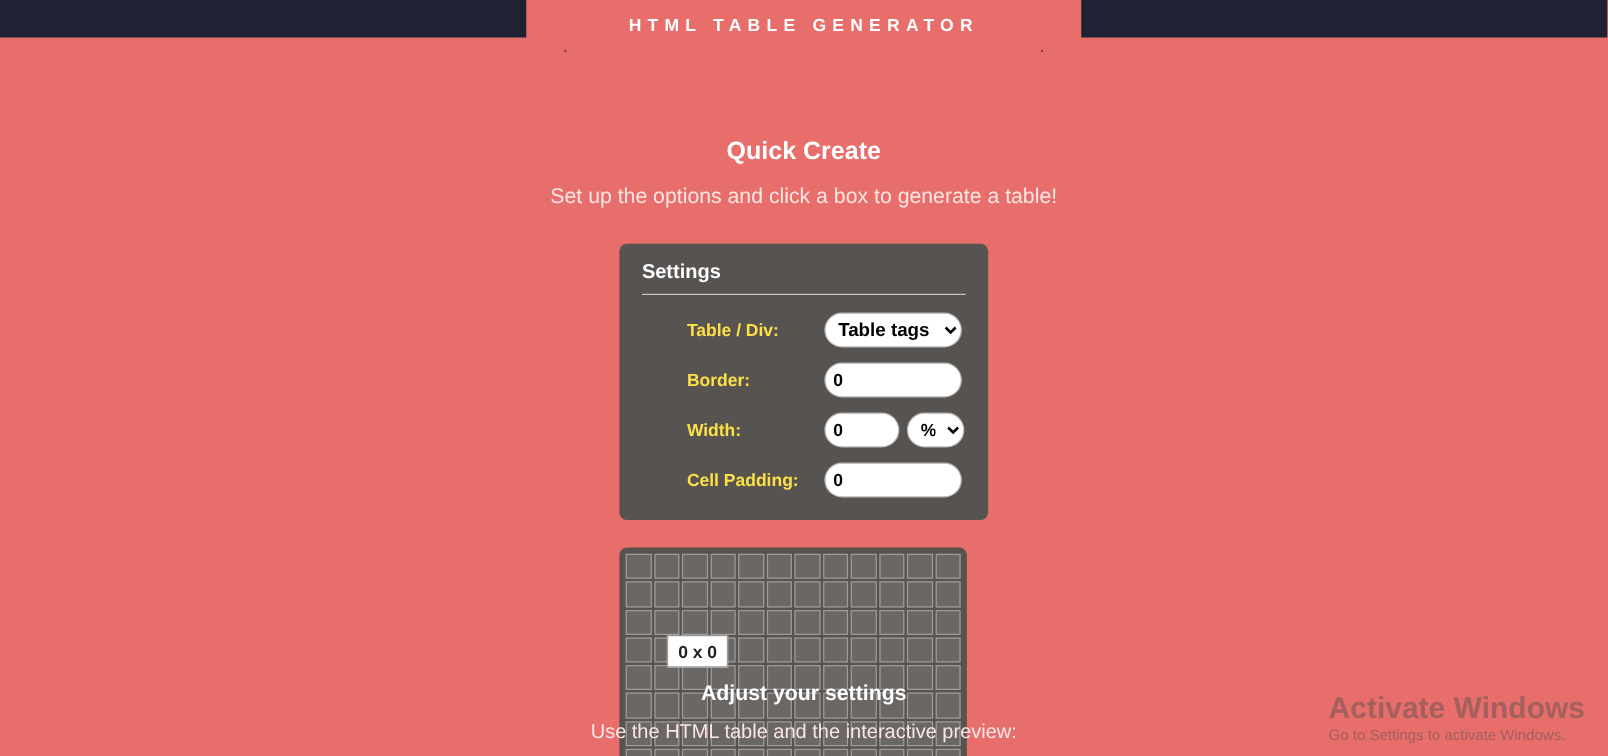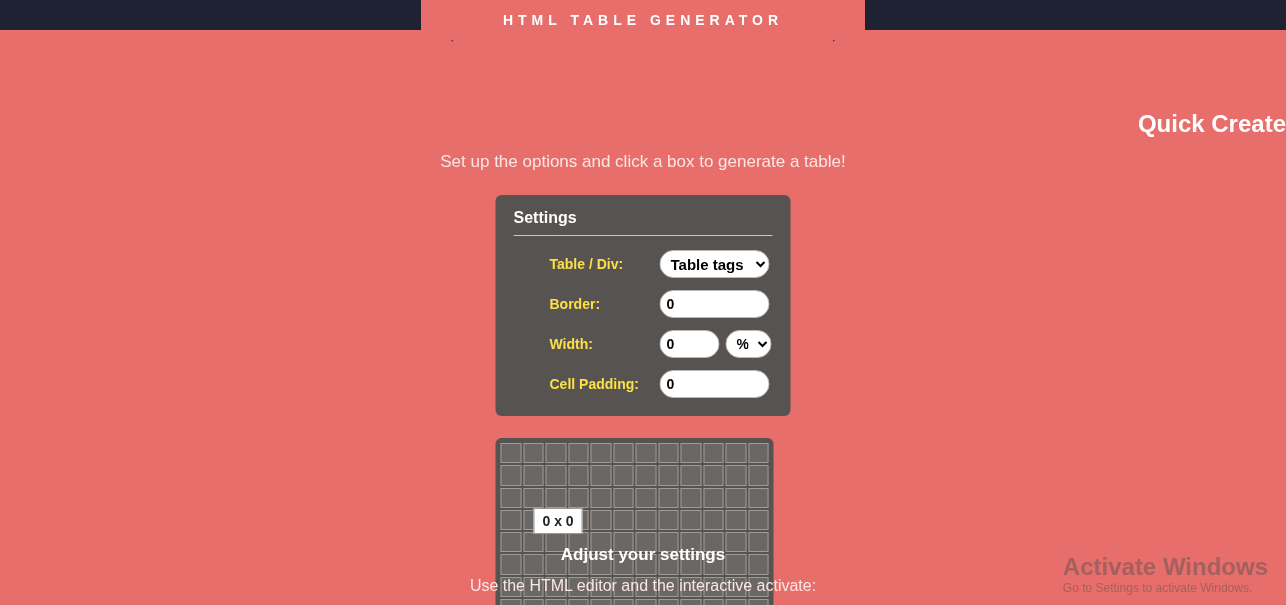--- a/index.html
+++ b/index.html
@@ -28,21 +28,21 @@
   .tab-shadow-right {
     left: calc(50% + 190px);
     border-top: 12px solid #6b2a29;
     border-right: 12px solid transparent;
   }
 
   .hero {
     position: absolute; top: 110px; left: 0; right: 0;
     text-align: center; color: #fff;
   }
-  .hero h2 { font-size: 24px; font-weight: bold; margin-bottom: 14px; text-align: right; }
+  .hero h2 { font-size: 20px; font-weight: bold; margin-bottom: 14px; }
   .hero p { font-size: 17px; color: #fce6e4; }
 
   .row {
     position: absolute; top: 195px; left: 50%; transform: translateX(-50%);
     display: flex; align-items: flex-start; gap: 22px; flex-direction: column;
   }
 
   .settings-panel {
     width: 295px; background: #565351; border-radius: 6px;
     padding: 14px 18px 18px 18px; color: #fff;
@@ -317,19 +317,19 @@
 
   <div class="styler-btn">
     <span># Styler</span>
     <span>🎨</span>
   </div>
 
 </div>
 
 <div class="footer">
   <h3>Adjust your settings</h3>
-  <p>Use the HTML editor and the interactive activate:</p>
+  <p>Use the HTML table and the interactive preview:</p>
 </div>
 
 <div class="watermark">
   <div class="wm1">Activate Windows</div>
   <div class="wm2">Go to Settings to activate Windows.</div>
 </div>
 
 </body></html>

